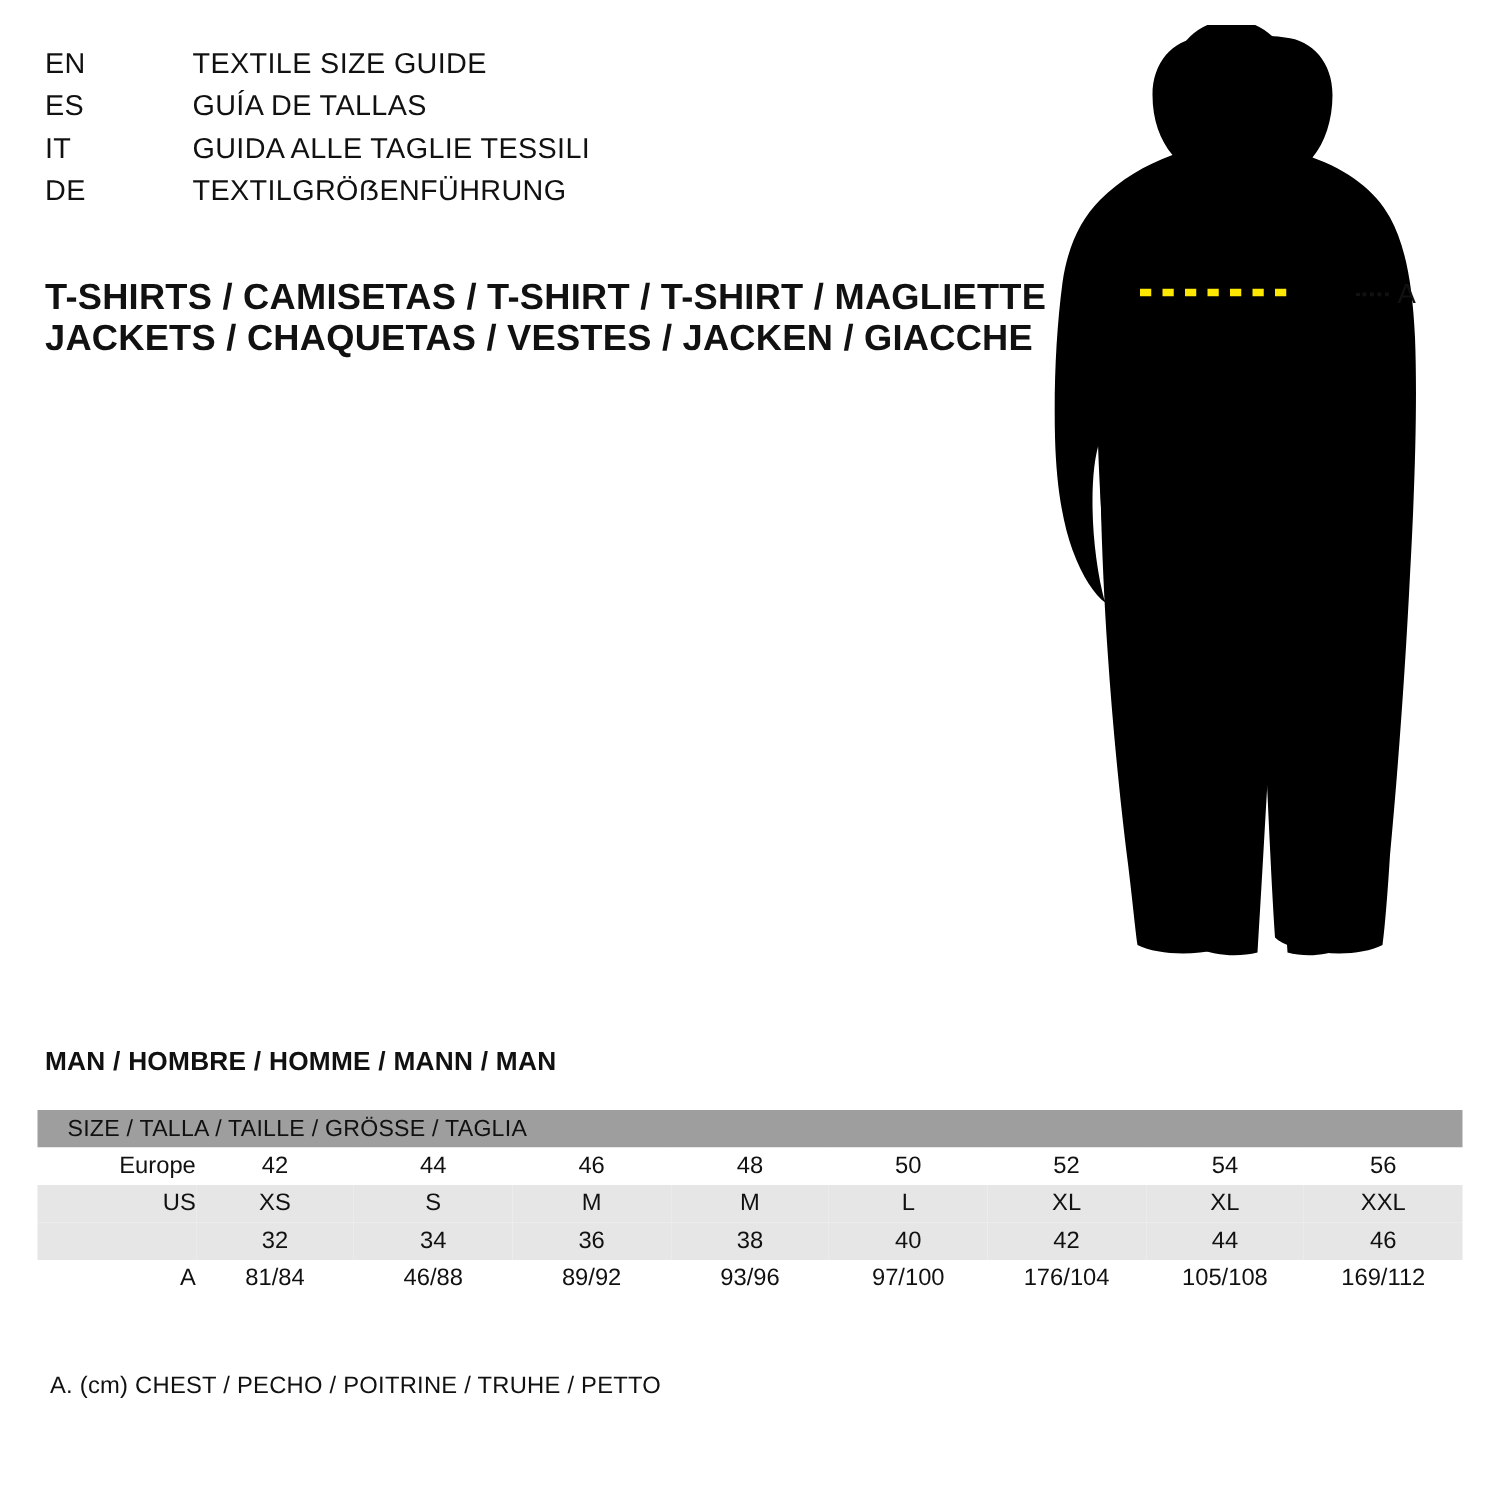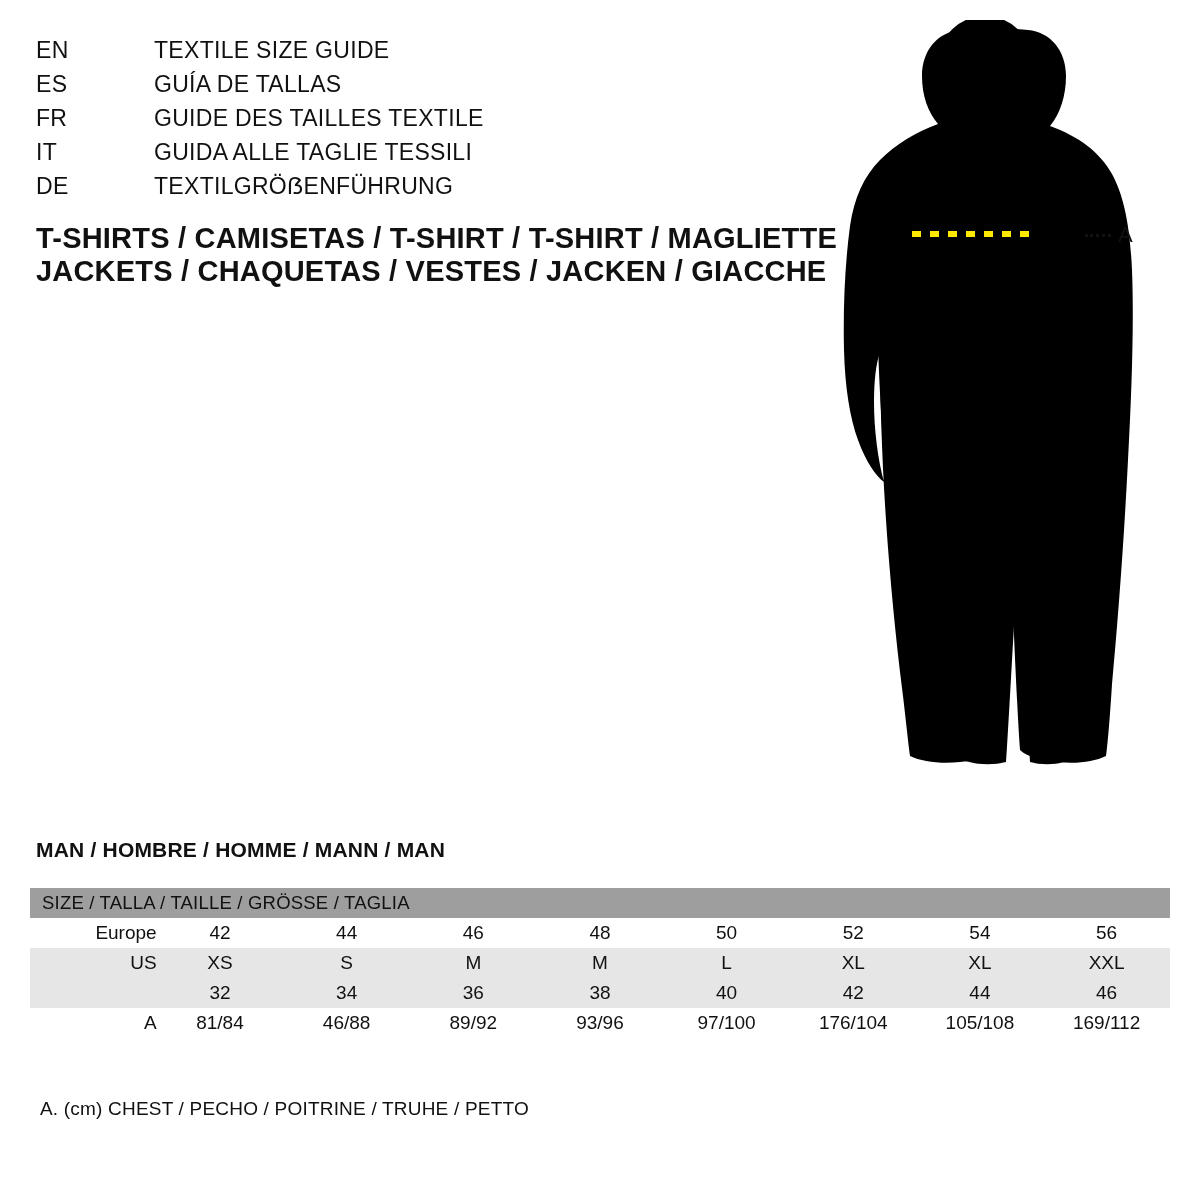--- a/index.html
+++ b/index.html
@@ -105,21 +105,21 @@
   }
   .size-table td {
     height: 30px;
     font-size: 19px;
     color: #111;
     padding: 0;
   }
   .size-table tr.header-row td {
     background: #9e9e9e;
     font-size: 18.5px;
-    padding-left: 12px;
+    padding-left: 24px;
     letter-spacing: 0.2px;
   }
   .size-table tr.band td {
     background: #e6e6e6;
   }
   .size-table tr.plain td {
     background: #ffffff;
   }
   .size-table td.label-cell {
     padding-left: 12px;
@@ -143,24 +143,20 @@
 <body>
 
 <div class="lang-block">
   <div class="lang-row">
     <span class="lang-code">EN</span>
     <span class="lang-text">TEXTILE SIZE GUIDE</span>
   </div>
   <div class="lang-row">
     <span class="lang-code">ES</span>
     <span class="lang-text">GUÍA DE TALLAS</span>
-  </div>
-  <div class="lang-row">
-    <span class="lang-code">FR</span>
-    <span class="lang-text">GUIDE DES TAILLES TEXTILE</span>
   </div>
   <div class="lang-row">
     <span class="lang-code">IT</span>
     <span class="lang-text">GUIDA ALLE TAGLIE TESSILI</span>
   </div>
   <div class="lang-row">
     <span class="lang-code">DE</span>
     <span class="lang-text">TEXTILGRÖẞENFÜHRUNG</span>
   </div>
 </div>

